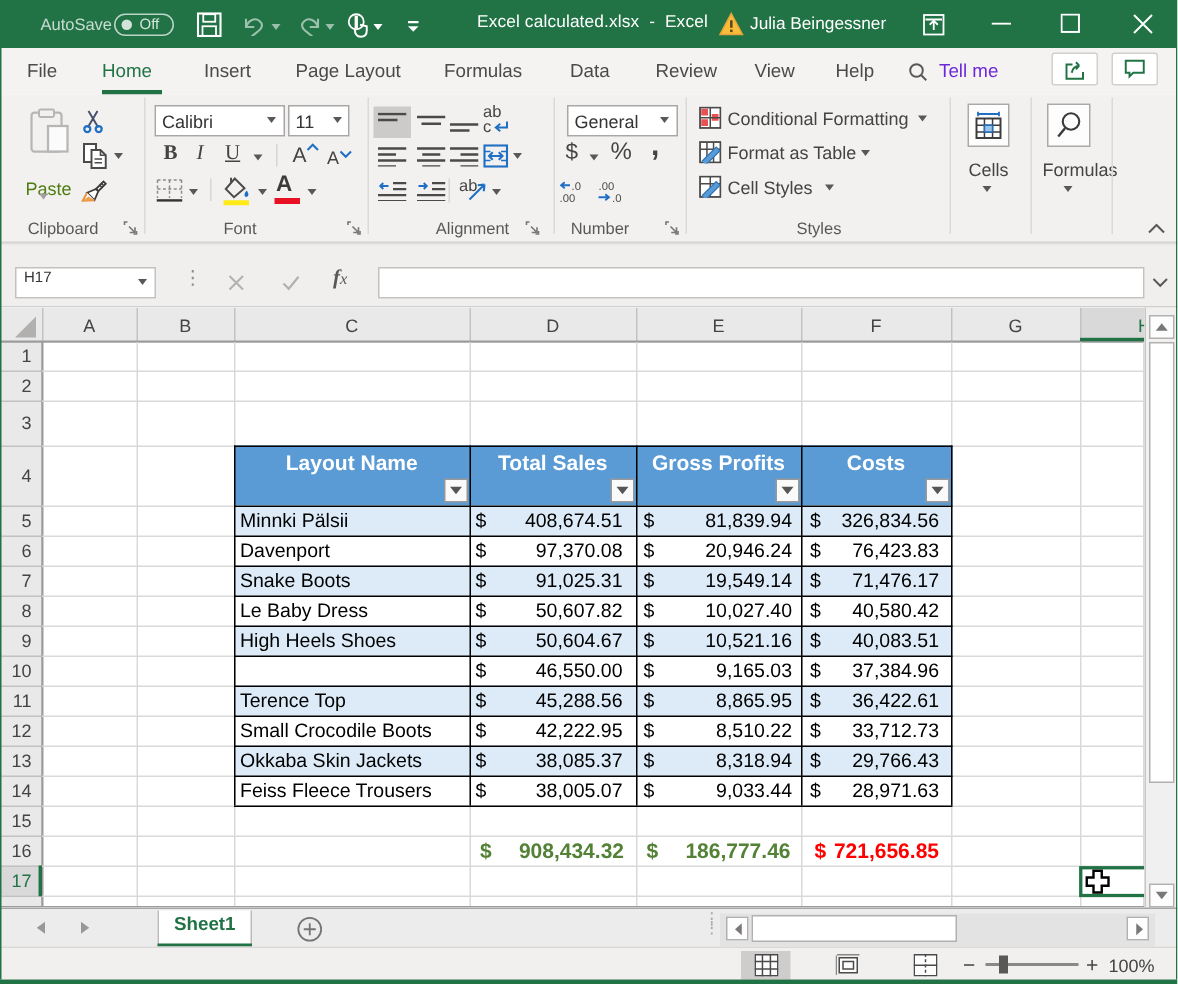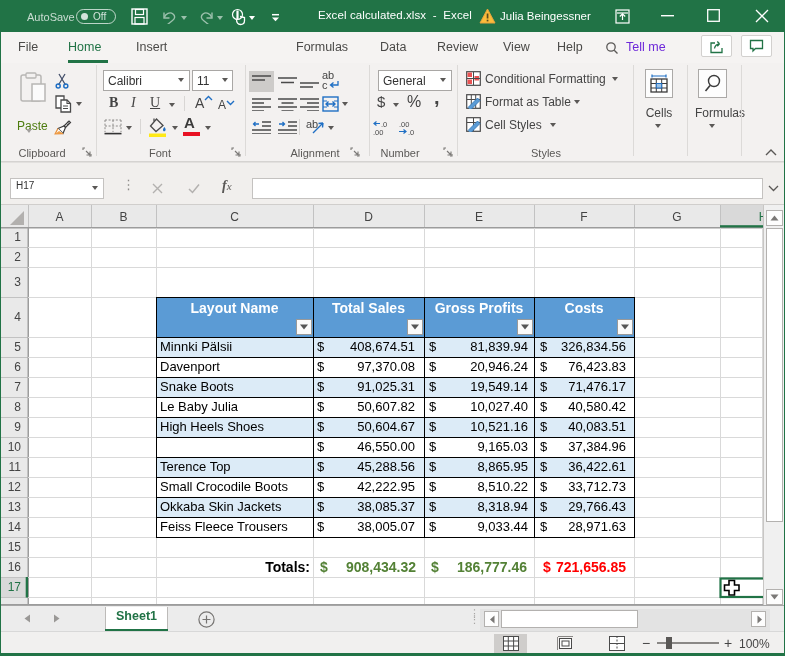--- a/index.html
+++ b/index.html
@@ -120,20 +120,21 @@
       <rect x="0.7" y="0.7" width="11.6" height="11.6" fill="none" stroke="#fff" stroke-width="1.3"></rect>
     </svg>
   <svg class="abs" style="left:755px;top:9px" width="14" height="14" viewBox="0 0 14 14">
       <path d="M1 1 L13 13 M13 1 L1 13" stroke="#fff" stroke-width="1.3"></path>
     </svg>
 </div>
 <div class="abs" id="tabrow">
   <div class="rtab" style="left:18px">File</div>
   <div class="rtab" id="hometab" style="left:68px">Home</div>
   <div class="rtab" style="left:136px">Insert</div>
+  <div class="rtab" style="left:197px">Page Layout</div>
   <div class="rtab" style="left:296px">Formulas</div>
   <div class="rtab" style="left:380px">Data</div>
   <div class="rtab" style="left:437px">Review</div>
   <div class="rtab" style="left:503px">View</div>
   <div class="rtab" style="left:557px">Help</div>
   <svg class="abs" style="left:605px;top:9px" width="14" height="14" viewBox="0 0 14 14">
     <circle cx="6" cy="6" r="4.2" fill="none" stroke="#5a5856" stroke-width="1.3"></circle>
     <path d="M9.2 9.2 L12.5 12.5" stroke="#5a5856" stroke-width="1.3"></path>
   </svg>
   <div class="rtab" style="left:626px;color:#6d28d9">Tell me</div>
@@ -484,21 +485,21 @@
   <div class="drow" style="top:172px">
       <span class="pn">Snake Boots</span>
       <span class="d1">$</span>
       <span class="n1">91,025.31</span>
       <span class="d2">$</span>
       <span class="n2">19,549.14</span>
       <span class="d3">$</span>
       <span class="n3">71,476.17</span>
     </div>
   <div class="drow" style="top:192px">
-      <span class="pn">Le Baby Julia</span>
+      <span class="pn">Le Baby Dress</span>
       <span class="d1">$</span>
       <span class="n1">50,607.82</span>
       <span class="d2">$</span>
       <span class="n2">10,027.40</span>
       <span class="d3">$</span>
       <span class="n3">40,580.42</span>
     </div>
   <div class="drow" style="top:212px">
       <span class="pn">High Heels Shoes</span>
       <span class="d1">$</span>
@@ -547,21 +548,20 @@
       <span class="pn">Feiss Fleece Trousers</span>
       <span class="d1">$</span>
       <span class="n1">38,005.07</span>
       <span class="d2">$</span>
       <span class="n2">9,033.44</span>
       <span class="d3">$</span>
       <span class="n3">28,971.63</span>
     </div>
 
   <div class="drow" style="top:352px;font-weight:bold;font-size:14px">
-    <span style="left:0;width:154px;text-align:right;color:#000">Totals:</span>
     <span style="left:164px;color:#538135">$</span>
       <span style="right:219px;color:#538135">908,434.32</span>
     <span style="left:275px;color:#538135">$</span>
       <span style="right:108px;color:#538135">186,777.46</span>
     <span style="left:387px;color:#ff0000">$</span>
       <span style="right:9px;color:#ff0000">721,656.85</span>
   </div>
 </div>
 
 <div class="abs" id="vscroll" style="left:763px;top:205px;width:21px;height:400px;background:#f0f0f0;border-left:1px solid #c8c6c4">

